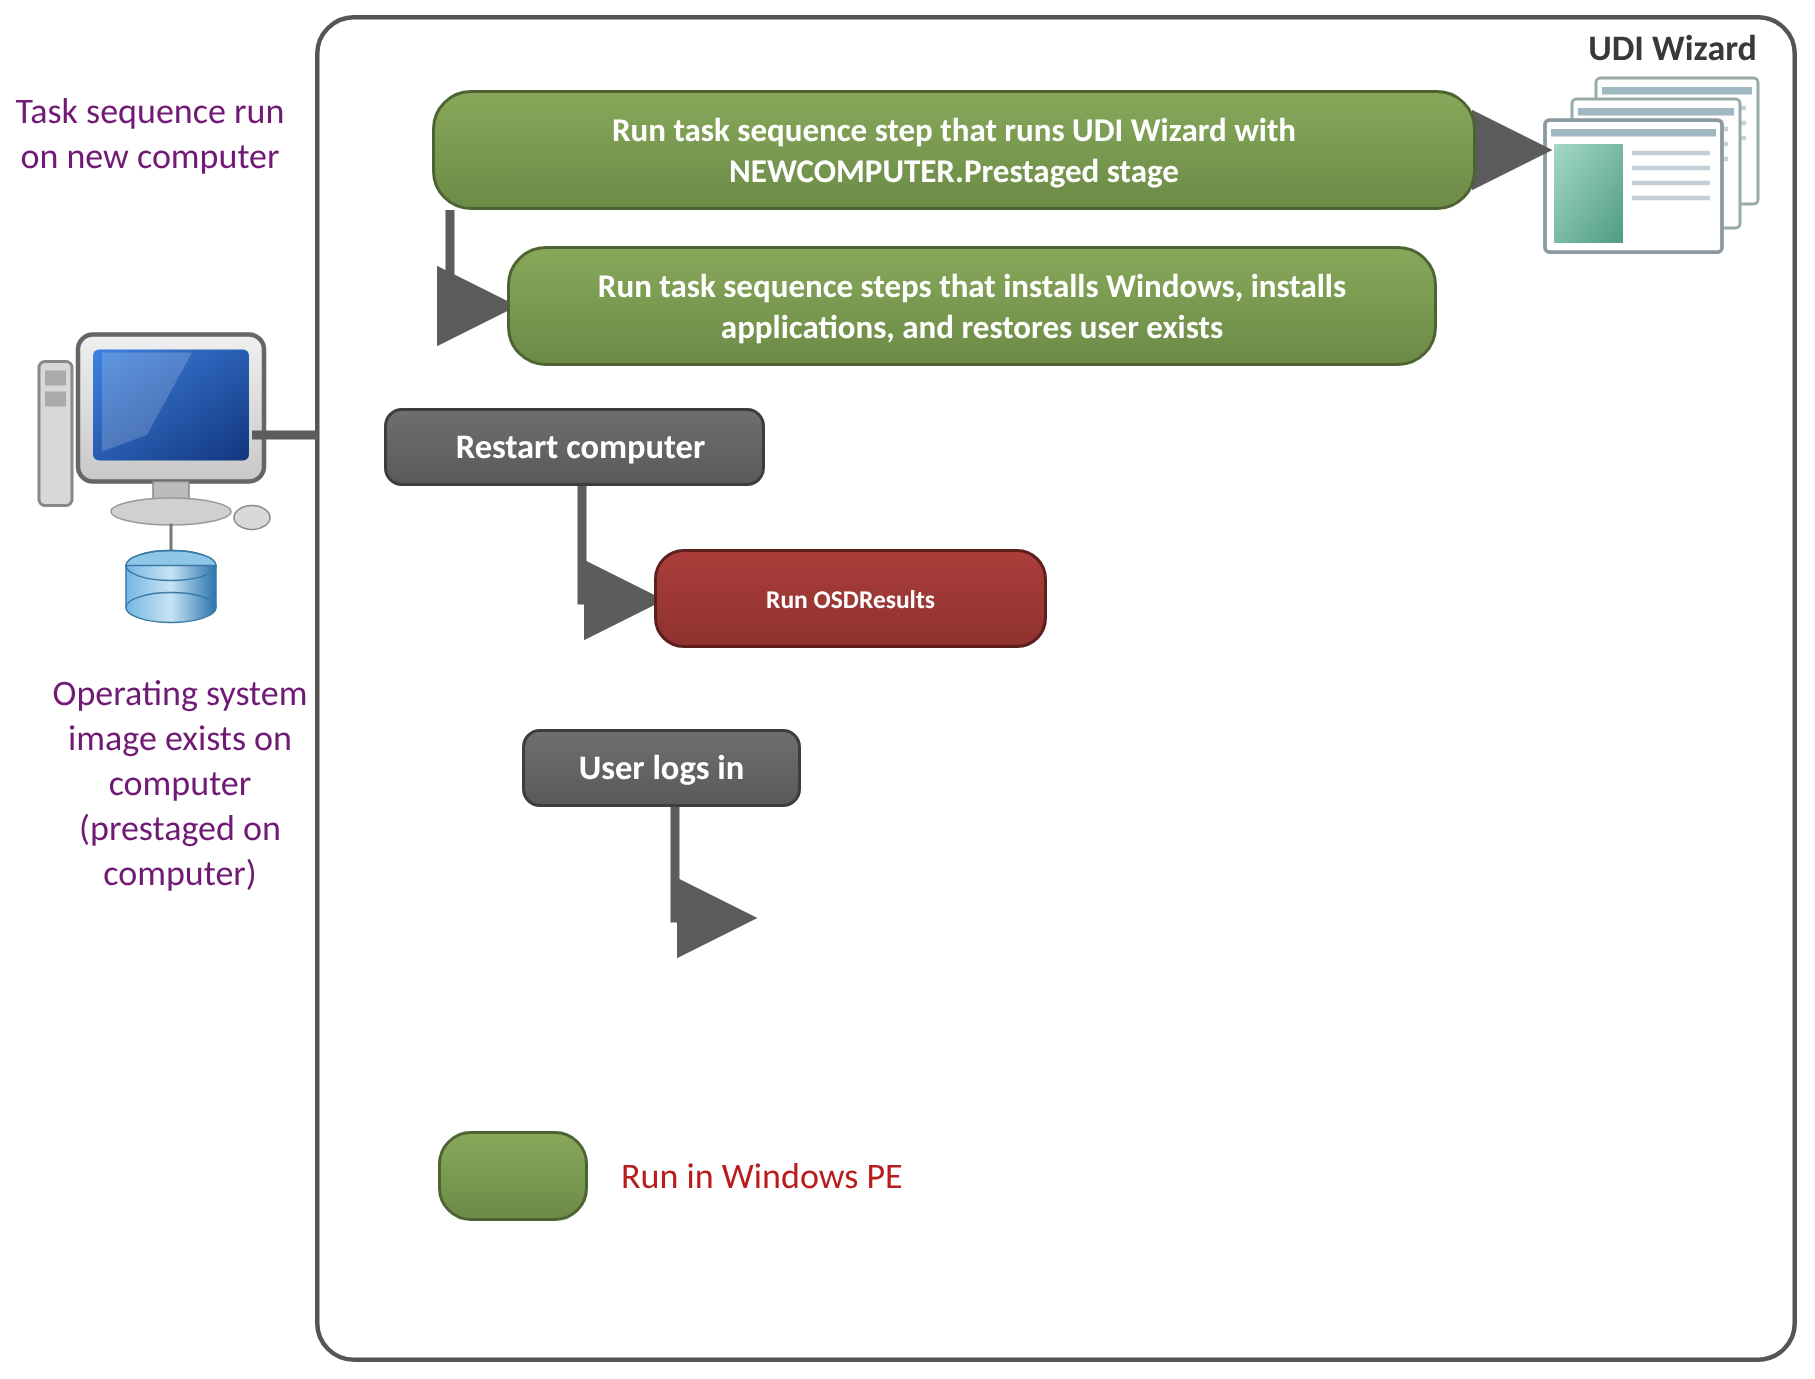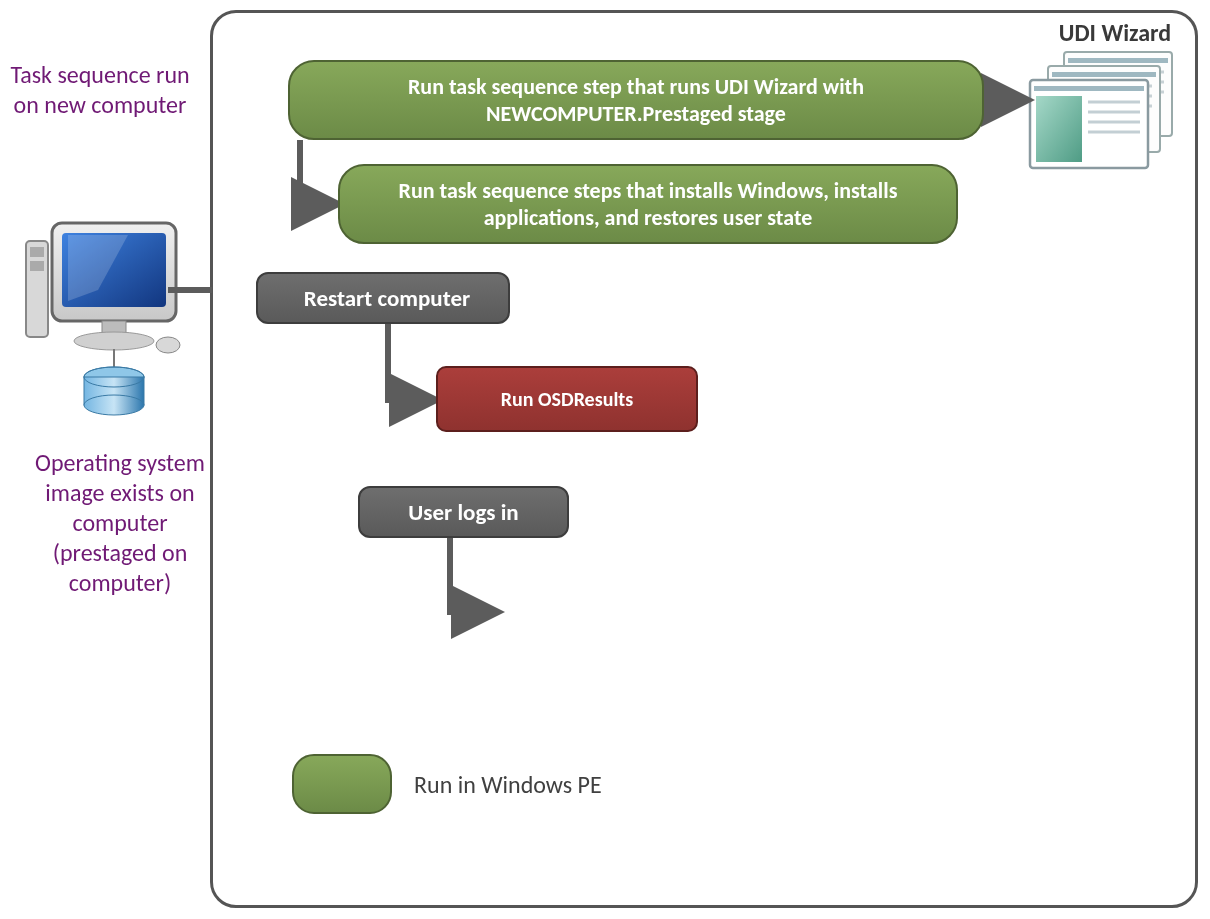--- a/index.html
+++ b/index.html
@@ -60,22 +60,22 @@
   }
   .node.gray {
     background: linear-gradient(to bottom, #6e6e6e 0%, #5a5a5a 100%);
     border: 2px solid #3d3d3d;
     border-radius: 12px;
     font-size: 23px;
   }
   .node.red {
     background: linear-gradient(to bottom, #ab3e3b 0%, #8f322f 100%);
     border: 2px solid #5c1f1d;
-    border-radius: 10px;
-    font-size: 20px;
+    border-radius: 20px;
+    font-size: 17px;
   }
 
   .udi-label {
     position: absolute;
     left: 1035px;
     top: 18px;
     width: 160px;
     font-size: 24px;
     color: #393939;
     text-align: center;
@@ -97,21 +97,21 @@
   .legend-swatch.green {
     background: linear-gradient(to bottom, #87a85a 0%, #6c8b47 100%);
     border: 2px solid #4e6333;
   }
   .legend-swatch.red {
     background: linear-gradient(to bottom, #ab3e3b 0%, #8f322f 100%);
     border: 2px solid #5c1f1d;
   }
   .legend-text {
     font-size: 24px;
-    color: #404040;
+    color: #b91c1c;
   }
 
   svg { position: absolute; overflow: visible; }
 </style>
 </head>
 <body>
 
 <div class="canvas">
 
   <div class="frame"></div>
@@ -215,32 +215,32 @@
     <path d="M 466 434 L 466 510 L 466 510" fill="none" stroke="none"></path>
 
     <path d="M 450 538 L 450 612 L 496 612" fill="none" stroke="#5c5c5c" stroke-width="6" marker-end="url(#arrowGray)"></path>
   </svg>
 
   <div class="node green" style="left:262px; top:60px; width:696px; height:80px; line-height:1.25;margin-left:26px;">
     <span>Run task sequence step  that runs UDI Wizard with NEWCOMPUTER.Prestaged  stage</span>
   </div>
 
   <div class="node green" style="left:338px; top:164px; width:620px; height:80px; line-height:1.25;">
-    <span>Run task sequence steps that installs Windows, installs  applications, and restores user state</span>
+    <span>Run task sequence steps that installs Windows, installs  applications, and restores user exists</span>
   </div>
 
   <div class="node gray" style="left:256px; top:272px; width:254px; height:52px;padding-left:28px;">
     <span>Restart computer</span>
   </div>
 
   <div class="node red" style="left:436px; top:366px; width:262px; height:66px;">
     <span>Run OSDResults</span>
   </div>
 
-  <div class="node gray" style="left:358px; top:486px; width:211px; height:52px;">
+  <div class="node gray" style="left:348px; top:486px; width:186px; height:52px;">
     <span>User logs in</span>
   </div>
 
 
   <div class="legend-row" style="left:292px; top:754px;">
     <div class="legend-swatch green"></div>
     <div class="legend-text">Run in Windows  PE</div>
   </div>
 
 </div>

